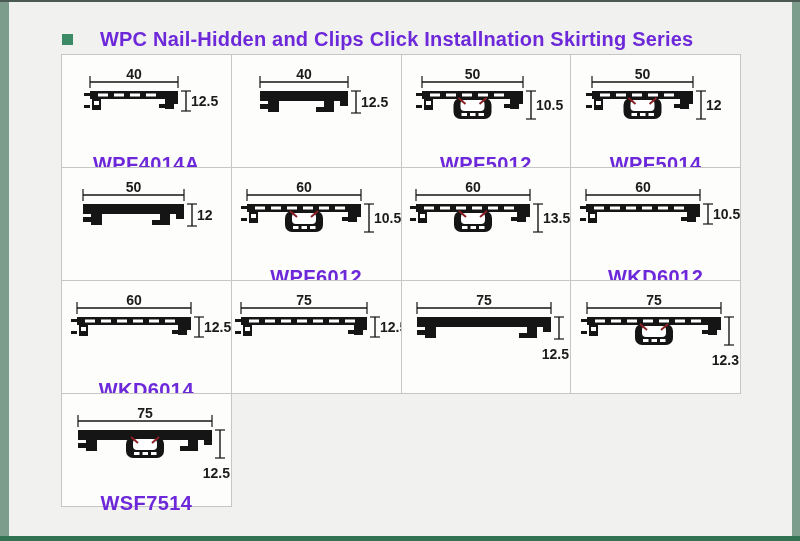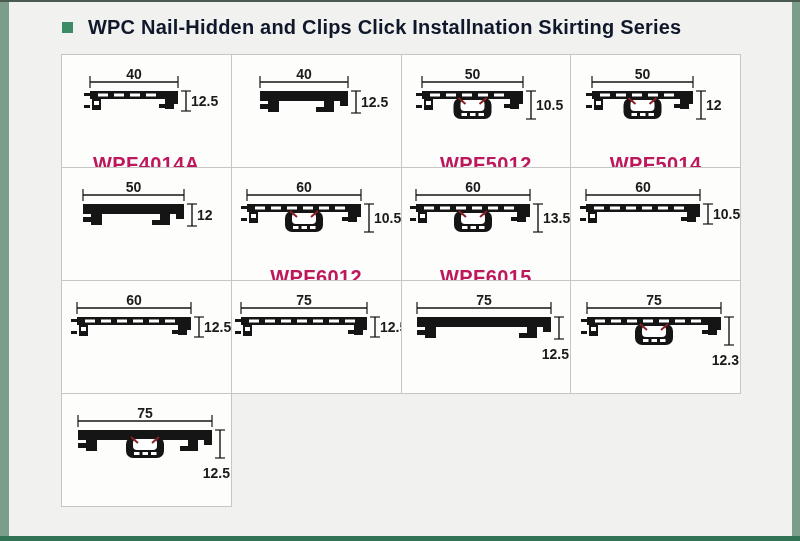--- a/index.html
+++ b/index.html
@@ -8,36 +8,36 @@
     background:#f1f1ef;
     font-family:"Liberation Sans", sans-serif;
   }
   .strip-left{position:absolute;left:0;top:0;width:9px;height:541px;background:#7c9d8b;}
   .strip-right{position:absolute;right:0;top:0;width:8px;height:541px;background:#7c9d8b;}
   .strip-bottom{position:absolute;left:0;bottom:0;width:800px;height:5px;background:#317353;z-index:3;}
   .strip-top{position:absolute;left:0;top:0;width:800px;height:2px;background:#4a5a52;z-index:3;}
 
   .hdr{position:absolute;left:62px;top:12px;display:flex;align-items:center;}
   .bullet{width:11px;height:11px;background:#3c8a66;margin-right:11px;flex:0 0 auto;}
-  .title{font-size:20px;font-weight:bold;color:#0f172a;letter-spacing:0.2px;margin:4px;}
+  .title{font-size:20px;font-weight:bold;color:#6d28d9;letter-spacing:0.2px;margin:16px;}
 
   .grid{
     position:absolute;left:62px;top:55px;width:679px;
     display:grid;grid-template-columns:repeat(4,1fr);grid-auto-rows:113px;
   }
   .cell{
     background:#fdfdfc;border:1px solid #c6c6c4;
     margin:-1px 0 0 -1px;
     display:flex;flex-direction:column;align-items:center;
     padding-top:12px;box-sizing:border-box;
   }
   .drawing{display:block;flex:0 0 auto;}
   .drawing text{font-family:"Liberation Sans",sans-serif;font-weight:bold;fill:#1b1b1b;}
   .pname{
-    font-size:20px;font-weight:bold;color:#be185d;letter-spacing:0.4px;
+    font-size:20px;font-weight:bold;color:#6d28d9;letter-spacing:0.4px;
     text-align:center;line-height:1;margin-top:1px;
   }
 </style>
 </head>
 <body>
 
 <div class="strip-top"></div>
 <div class="strip-left"></div>
 <div class="strip-right"></div>
 <div class="strip-bottom"></div>
@@ -276,21 +276,20 @@
           <path d="M 57 31 L 64 37" stroke="#8a1f24" stroke-width="2" fill="none"></path>
           <path d="M 85 31 L 78 37" stroke="#8a1f24" stroke-width="2" fill="none"></path>
         </g>
         <g>
           <line x1="136" y1="24" x2="136" y2="52" stroke="#151515" stroke-width="1.4"></line>
           <line x1="131" y1="24" x2="141" y2="24" stroke="#151515" stroke-width="1.2"></line>
           <line x1="131" y1="52" x2="141" y2="52" stroke="#151515" stroke-width="1.2"></line>
           <text x="141" y="43" text-anchor="start" font-size="14">13.5</text>
         </g>
       </svg>
-      <div class="pname">WPF6015</div>
     </div>
     <div class="cell">
       <svg width="167" height="86" viewBox="0 0 167 86" class="drawing" style="overflow: visible;">
         <g>
           <line x1="14" y1="15" x2="128" y2="15" stroke="#151515" stroke-width="1.4"></line>
           <line x1="14" y1="9" x2="14" y2="21" stroke="#151515" stroke-width="1.2"></line>
           <line x1="128" y1="9" x2="128" y2="21" stroke="#151515" stroke-width="1.2"></line>
           <text x="71" y="12" text-anchor="middle" font-size="14">60</text>
         </g>
         <g>
@@ -309,20 +308,21 @@
           <rect x="109" y="37" width="7" height="4" fill="#151515"></rect>
           <rect x="124" y="32" width="4" height="5" fill="#151515"></rect>
         </g>
         <g>
           <line x1="136" y1="24" x2="136" y2="44" stroke="#151515" stroke-width="1.4"></line>
           <line x1="131" y1="24" x2="141" y2="24" stroke="#151515" stroke-width="1.2"></line>
           <line x1="131" y1="44" x2="141" y2="44" stroke="#151515" stroke-width="1.2"></line>
           <text x="141" y="39" text-anchor="start" font-size="14">10.5</text>
         </g>
       </svg>
+      <div class="pname">WKD6012</div>
     </div>
     <div class="cell">
       <svg width="167" height="86" viewBox="0 0 167 86" class="drawing" style="overflow: visible;">
         <g>
           <line x1="14" y1="15" x2="128" y2="15" stroke="#151515" stroke-width="1.4"></line>
           <line x1="14" y1="9" x2="14" y2="21" stroke="#151515" stroke-width="1.2"></line>
           <line x1="128" y1="9" x2="128" y2="21" stroke="#151515" stroke-width="1.2"></line>
           <text x="71" y="12" text-anchor="middle" font-size="14">60</text>
         </g>
         <g>
@@ -341,20 +341,21 @@
           <rect x="109" y="37" width="7" height="4" fill="#151515"></rect>
           <rect x="124" y="32" width="4" height="5" fill="#151515"></rect>
         </g>
         <g>
           <line x1="136" y1="24" x2="136" y2="44" stroke="#151515" stroke-width="1.4"></line>
           <line x1="131" y1="24" x2="141" y2="24" stroke="#151515" stroke-width="1.2"></line>
           <line x1="131" y1="44" x2="141" y2="44" stroke="#151515" stroke-width="1.2"></line>
           <text x="141" y="39" text-anchor="start" font-size="14">12.5</text>
         </g>
       </svg>
+      <div class="pname">WKD6014</div>
     </div>
     <div class="cell">
       <svg width="167" height="86" viewBox="0 0 167 86" class="drawing" style="overflow: visible;">
         <g>
           <line x1="8" y1="15" x2="134" y2="15" stroke="#151515" stroke-width="1.4"></line>
           <line x1="8" y1="9" x2="8" y2="21" stroke="#151515" stroke-width="1.2"></line>
           <line x1="134" y1="9" x2="134" y2="21" stroke="#151515" stroke-width="1.2"></line>
           <text x="71" y="12" text-anchor="middle" font-size="14">75</text>
         </g>
         <g>
@@ -469,14 +470,15 @@
           <path d="M 68 31 L 75 37" stroke="#8a1f24" stroke-width="2" fill="none"></path>
           <path d="M 96 31 L 89 37" stroke="#8a1f24" stroke-width="2" fill="none"></path>
         </g>
         <g>
           <line x1="157" y1="24" x2="157" y2="52" stroke="#151515" stroke-width="1.4"></line>
           <line x1="152" y1="24" x2="162" y2="24" stroke="#151515" stroke-width="1.2"></line>
           <line x1="152" y1="52" x2="162" y2="52" stroke="#151515" stroke-width="1.2"></line>
           <text x="167" y="72" text-anchor="end" font-size="14">12.5</text>
         </g>
       </svg>
+      <div class="pname">WSF7514</div>
     </div>
   </div>
 
 </body></html>

